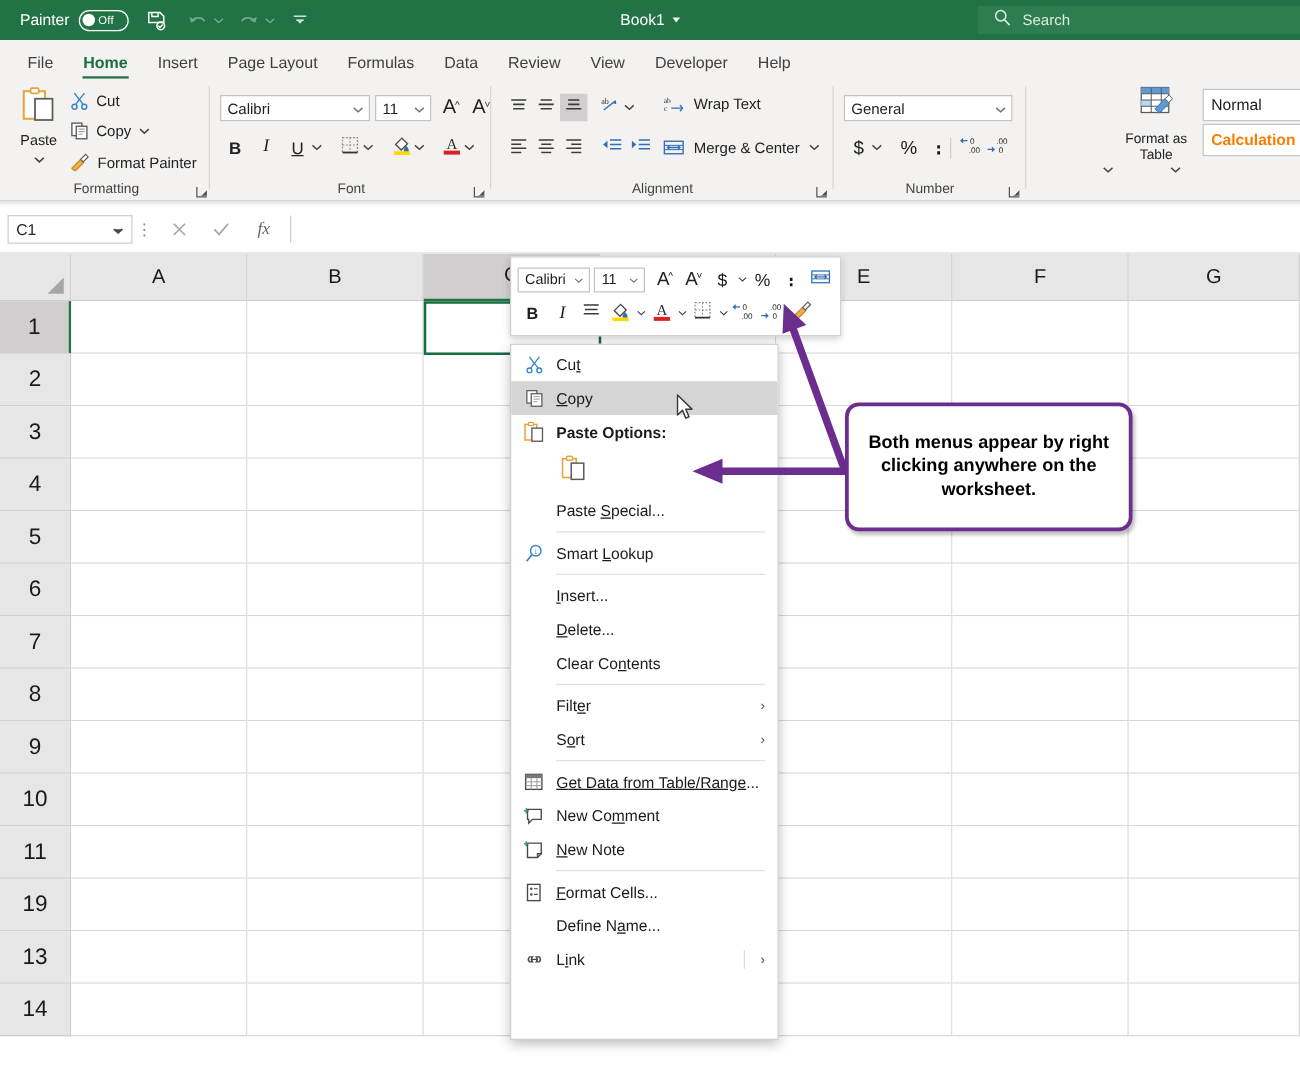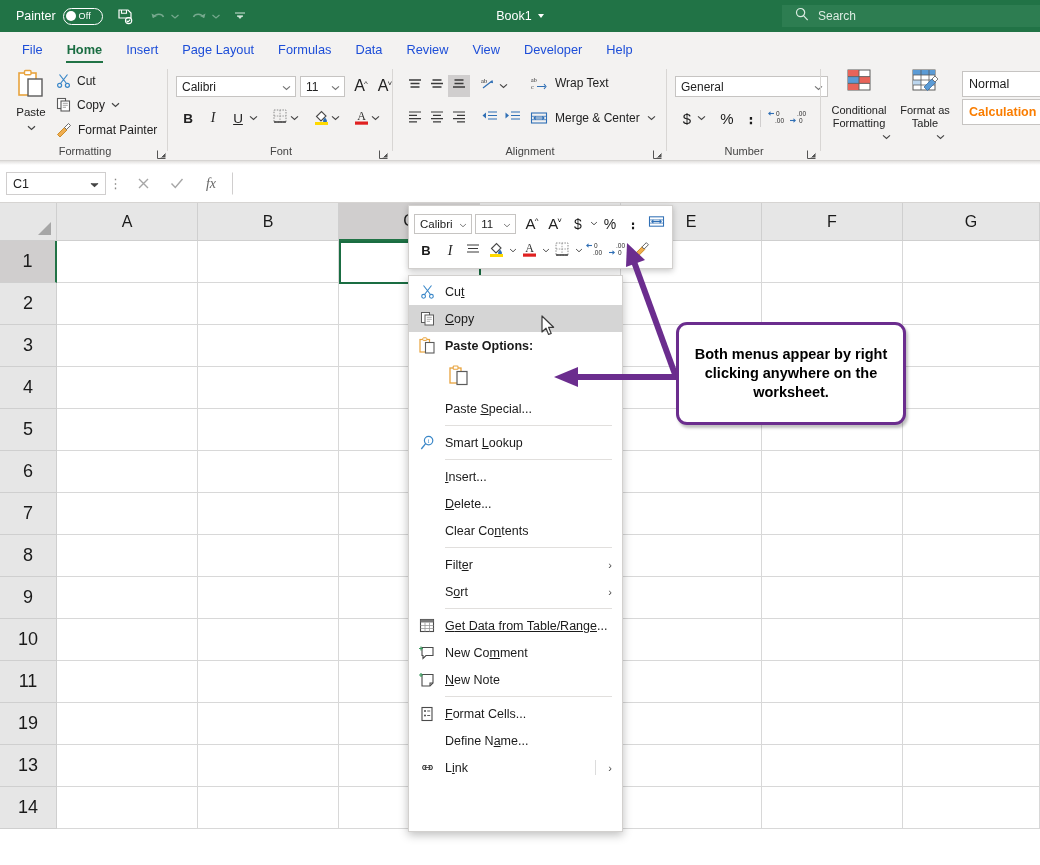--- a/index.html
+++ b/index.html
@@ -38,21 +38,21 @@
     position:absolute; right:0px; top:5px; width:258px; height:22px;
     background:#2d7d51; display:flex; align-items:center; gap:9px; padding-left:13px;
   }
   .searchbox .ph{ font-size:12px; color:#dcecE2; }
 
   
   .tabbar{
     position:absolute; left:0; top:32px; width:1040px; height:31px;
     background:#f3f2f1; display:flex; align-items:flex-end; padding-left:10px;
   }
-  .tab{ font-size:12.8px; color:#1d4ed8; padding:0 12px 6px 12px; position:relative; line-height:1; }
+  .tab{ font-size:12.8px; color:#404040; padding:0 12px 6px 12px; position:relative; line-height:1; }
   .tab.active{ color:#1a6d42; font-weight:600; }
   .tab.active:after{
     content:""; position:absolute; left:11px; right:11px; bottom:0; height:2.5px; background:#217346;
   }
 
   
   .ribbon{
     position:absolute; left:0; top:63px; width:1040px; height:98px;
     background:#f3f2f1; border-bottom:1px solid #d6d4d2;
   }
@@ -502,21 +502,21 @@
       <svg width="11" height="11" viewBox="0 0 11 11">
           <path d="M1.5 1.5v8h8" fill="none" stroke="#555" stroke-width="1"></path>
           <path d="M9.5 3.5v5h-5z" fill="#555"></path>
           <path d="M9.5 3.5L5 8" stroke="#fff" stroke-width=".9"></path>
         </svg>
     </div>
   </div>
   <div class="grp-sep" style="left:666px;"></div>
 
   <div class="grp" style="left:668px;width:152px;">
-    <div class="field" style="position:absolute;left:7px;top:13px;width:153px;">
+    <div class="field" style="position:absolute;left:7px;top:13px;width:135px;">
       <span>General</span>
       <span class="cv">
         <svg width="9" height="6" viewBox="0 0 9 6">
             <path d="M1 1.3l3.5 3.2 3.5-3.2" fill="none" stroke="#444" stroke-width="1.1"></path>
           </svg>
       </span>
     </div>
     <div class="btn" style="position:absolute;left:8px;top:44px;font-size:15px;color:#1b1b1b;">
         <span>$</span>
       </div>
@@ -553,33 +553,20 @@
       <svg width="11" height="11" viewBox="0 0 11 11">
           <path d="M1.5 1.5v8h8" fill="none" stroke="#555" stroke-width="1"></path>
           <path d="M9.5 3.5v5h-5z" fill="#555"></path>
           <path d="M9.5 3.5L5 8" stroke="#fff" stroke-width=".9"></path>
         </svg>
     </div>
   </div>
   <div class="grp-sep" style="left:820px;"></div>
 
   <div class="grp" style="left:822px;width:218px;">
-    <div class="bigbtn" style="left:6px;">
-      <span class="ic">
-        <svg width="34" height="30" viewBox="0 0 34 30">
-          <rect x="6" y="2" width="22" height="20" fill="#fff" stroke="#5b5b5b" stroke-width="1"></rect>
-          <rect x="6" y="2" width="11" height="6.6" fill="#e8645a"></rect>
-          <rect x="17" y="8.6" width="11" height="6.8" fill="#e8645a"></rect>
-          <rect x="6" y="8.6" width="11" height="6.8" fill="#5b9bd5"></rect>
-          <rect x="6" y="15.4" width="11" height="6.6" fill="#e8645a"></rect>
-          <path d="M6 8.6h22M6 15.4h22M17 2v20" stroke="#5b5b5b" stroke-width=".9"></path>
-        </svg>
-      </span>
-      <span class="lbl">Conditional Formatting</span>
-    </div>
     <span style="position:absolute;left:60px;top:63px;">
       <svg width="9" height="6" viewBox="0 0 9 6">
           <path d="M1 1.3l3.5 3.2 3.5-3.2" fill="none" stroke="#444" stroke-width="1.1"></path>
         </svg>
     </span>
 
     <div class="bigbtn" style="left:72px;">
       <span class="ic">
         <svg width="34" height="30" viewBox="0 0 34 30">
           <rect x="5" y="2" width="22" height="20" fill="#fff" stroke="#5b5b5b" stroke-width="1"></rect>

